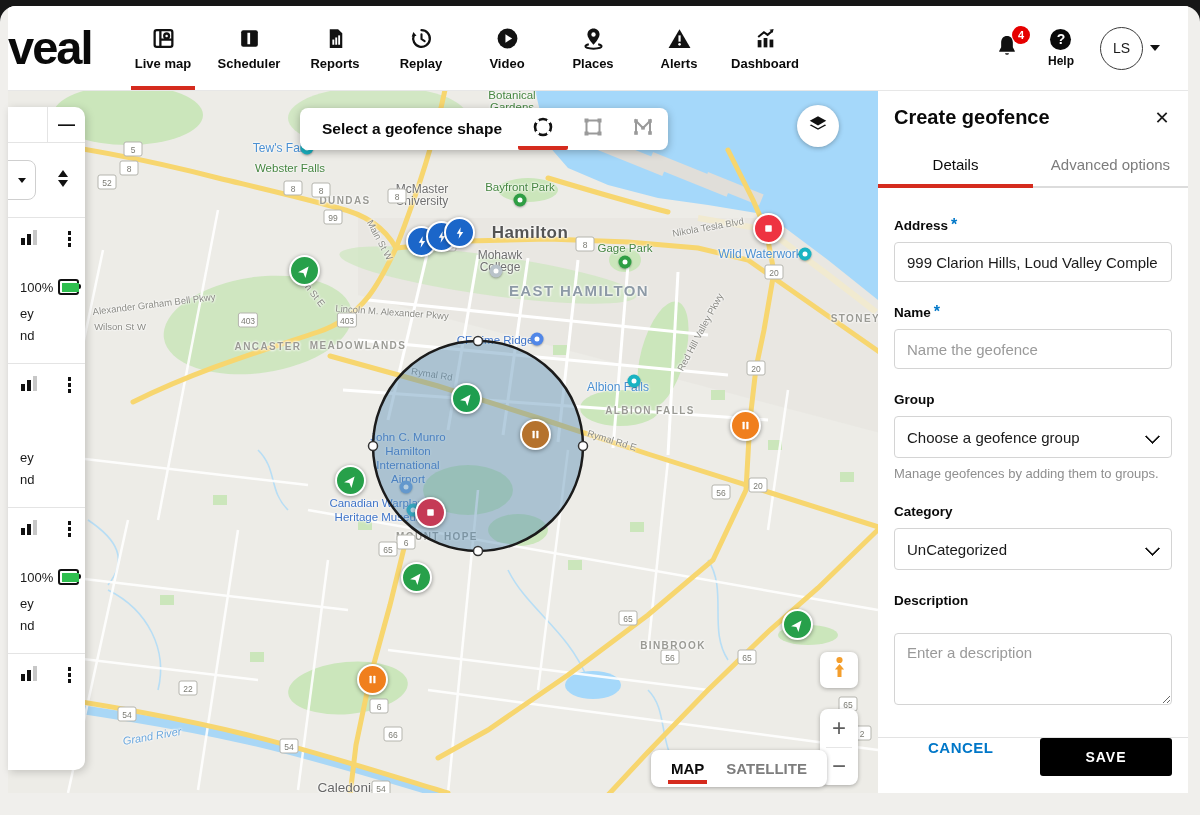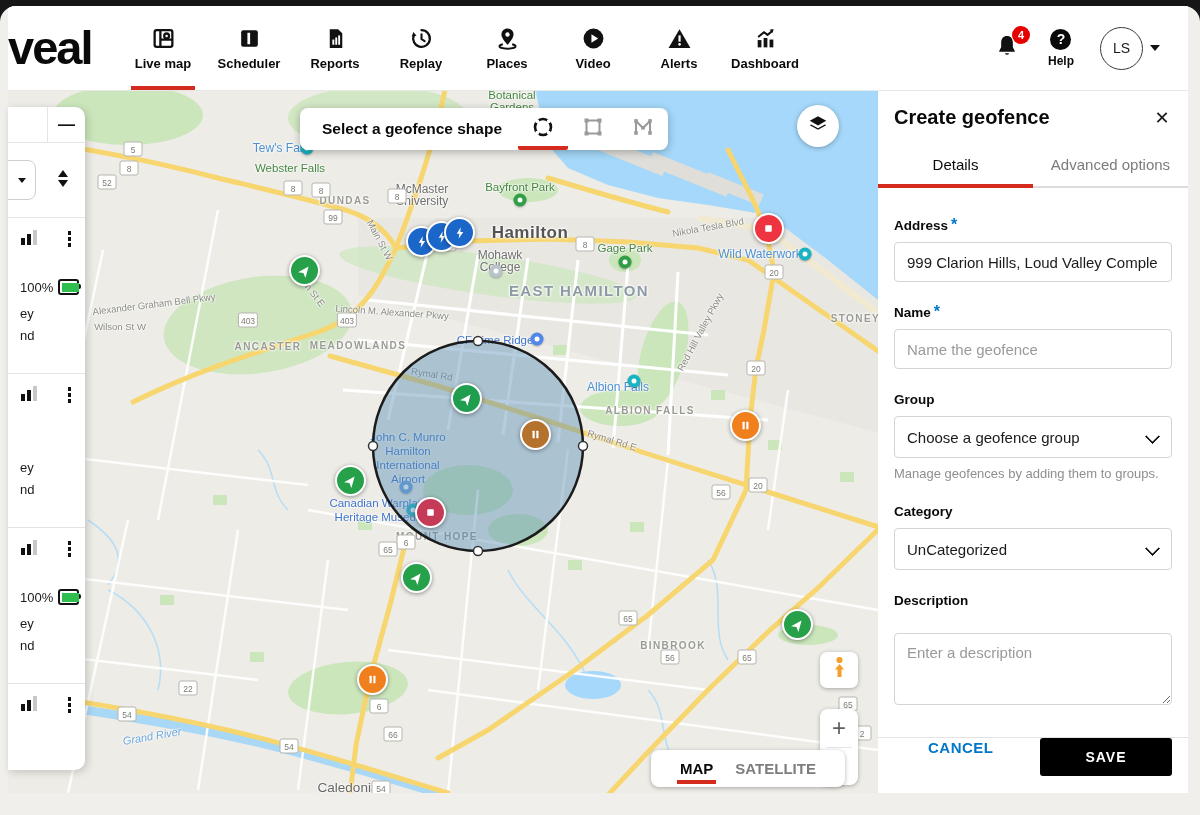--- a/index.html
+++ b/index.html
@@ -65,40 +65,40 @@
 
   .layers-btn{position:absolute;left:789px;top:15px;width:42px;height:42px;border-radius:50%;background:#fff;
        box-shadow:0 1px 5px rgba(0,0,0,.3);display:flex;align-items:center;justify-content:center;cursor:pointer;z-index:10;}
   .pegman-card{position:absolute;left:812px;top:562px;width:38px;height:36px;border-radius:7px;background:#fff;
        box-shadow:0 1px 4px rgba(0,0,0,.3);display:flex;align-items:center;justify-content:center;cursor:pointer;z-index:10;}
   .zoom-card{position:absolute;left:812px;top:619px;width:38px;height:76px;border-radius:8px;background:#fff;
        box-shadow:0 1px 4px rgba(0,0,0,.3);display:flex;flex-direction:column;z-index:10;}
   .zoom-btn{flex:1;display:flex;align-items:center;justify-content:center;font-size:24px;color:#5d5d5d;cursor:pointer;}
   .zoom-div{height:1px;background:#e6e6e6;margin:0 6px;}
   .maptype{position:absolute;left:643px;top:660px;height:37px;border-radius:8px;background:#fff;
-       box-shadow:0 1px 4px rgba(0,0,0,.3);display:flex;align-items:stretch;gap:0;padding:0 29px;z-index:10;}
+       box-shadow:0 1px 4px rgba(0,0,0,.3);display:flex;align-items:stretch;gap:0;padding:0 20px;z-index:10;}
   .mt-item{position:relative;display:flex;align-items:center;font-size:15px;font-weight:700;cursor:pointer;}
   .mt-map{color:#0a0a0a;margin-right:22px;}
   .mt-sat{color:#7d7d7d;}
   .mt-map::after{content:"";position:absolute;left:-3px;right:-3px;bottom:3px;height:4px;background:#d52b1e;}
 
   
   .vehicle-panel{position:absolute;left:8px;top:101px;width:77px;height:663px;background:#fff;z-index:20;
        border-radius:0 10px 10px 0;box-shadow:2px 2px 8px rgba(0,0,0,.18);overflow:hidden;}
   .vp-head{height:35px;border-bottom:1px solid #e4e4e4;position:relative;}
   .vp-min{position:absolute;right:0;top:0;width:37px;height:35px;border-left:1px solid #e4e4e4;
        display:flex;align-items:center;justify-content:center;font-size:17px;font-weight:700;color:#111;cursor:pointer;}
   .vp-sort{height:74px;border-bottom:1px solid #e4e4e4;position:relative;}
   .vp-dd{position:absolute;left:-62px;top:17px;width:90px;height:40px;border:1.5px solid #cfcfcf;border-radius:8px;box-sizing:border-box;}
   .vp-dd-caret{position:absolute;right:9px;top:17px;width:0;height:0;border-left:4px solid transparent;
        border-right:4px solid transparent;border-top:5px solid #111;}
   .vp-sorticon{position:absolute;left:50px;top:27px;display:flex;flex-direction:column;gap:3px;cursor:pointer;}
   .tri-up{width:0;height:0;border-left:5px solid transparent;border-right:5px solid transparent;border-bottom:7px solid #111;}
   .tri-dn{width:0;height:0;border-left:5px solid transparent;border-right:5px solid transparent;border-top:7px solid #111;}
-  .vp-item{padding:11px 6px 26px 12px;border-bottom:1px solid #e4e4e4;}
+  .vp-item{padding:11px 6px 16px 12px;border-bottom:1px solid #e4e4e4;}
   .vp-item:last-child{border-bottom:none;}
   .vp-row1{display:flex;align-items:center;}
   .vp-kebab{margin-left:auto;margin-right:8px;display:flex;flex-direction:column;gap:2.5px;cursor:pointer;}
   .vp-kebab i{width:3.5px;height:3.5px;background:#111;display:block;}
   .vp-batt{display:flex;align-items:center;margin-top:30px;font-size:13px;color:#1a1a1a;}
   .batt-ic{margin-left:5px;position:relative;width:24px;height:12px;border:2px solid #111;border-radius:3px;}
   .batt-ic i{position:absolute;left:1.5px;top:1.5px;bottom:1.5px;width:17px;background:#2fbf4f;}
   .batt-ic::after{content:"";position:absolute;right:-4px;top:2.5px;width:2.5px;height:5px;background:#111;border-radius:0 2px 2px 0;}
   .vp-line{font-size:13px;color:#1a1a1a;line-height:22px;}
   .vp-lines{margin-top:8px;}
@@ -181,35 +181,35 @@
                 <path d="M12 4a8 8 0 1 1-7.4 5" stroke="#111" stroke-width="2.2" fill="none" stroke-linecap="round"></path>
                 <path d="M2.6 10.2l4.6-.9-3-3.6z" fill="#111"></path>
                 <path d="M12 8v4.5l3 2" stroke="#111" stroke-width="2" fill="none" stroke-linecap="round"></path>
               </svg>
         </span>
         <span class="nlabel">Replay</span>
       </div>
       <div class="nav-item">
         <span class="nicon">
           <svg width="25" height="25" viewBox="0 0 24 24">
+                <circle cx="12" cy="12" r="9.5" fill="#111"></circle>
+                <path d="M10 8l6.5 4-6.5 4z" fill="#fff"></path>
+              </svg>
+        </span>
+        <span class="nlabel">Video</span>
+      </div>
+      <div class="nav-item">
+        <span class="nicon">
+          <svg width="25" height="25" viewBox="0 0 24 24">
                 <path d="M12 2.5c-3.3 0-5.8 2.5-5.8 5.7 0 4 5.8 9.8 5.8 9.8s5.8-5.8 5.8-9.8C17.8 5 15.3 2.5 12 2.5z" fill="#111"></path>
                 <circle cx="12" cy="8.2" r="2.1" fill="#fff"></circle>
                 <path d="M7.5 17.5c-2 .5-3.3 1.2-3.3 2 0 1.3 3.5 2.3 7.8 2.3s7.8-1 7.8-2.3c0-.8-1.3-1.5-3.3-2" stroke="#111" stroke-width="1.8" fill="none"></path>
               </svg>
         </span>
         <span class="nlabel">Places</span>
-      </div>
-      <div class="nav-item">
-        <span class="nicon">
-          <svg width="25" height="25" viewBox="0 0 24 24">
-                <circle cx="12" cy="12" r="9.5" fill="#111"></circle>
-                <path d="M10 8l6.5 4-6.5 4z" fill="#fff"></path>
-              </svg>
-        </span>
-        <span class="nlabel">Video</span>
       </div>
       <div class="nav-item">
         <span class="nicon">
           <svg width="25" height="25" viewBox="0 0 24 24">
                 <path d="M12 3L22.5 21h-21z" fill="#111"></path>
                 <rect x="11" y="9" width="2.1" height="6" fill="#fff"></rect>
                 <circle cx="12.05" cy="17.6" r="1.25" fill="#fff"></circle>
               </svg>
         </span>
         <span class="nlabel">Alerts</span>

